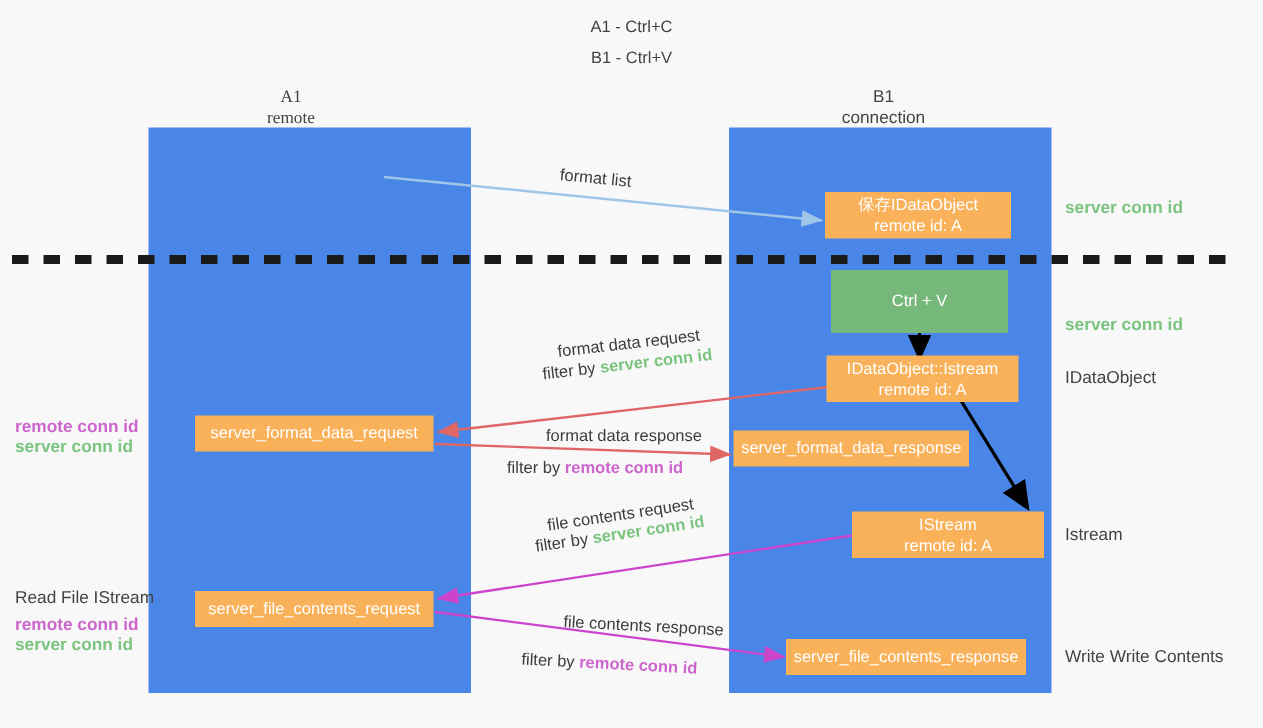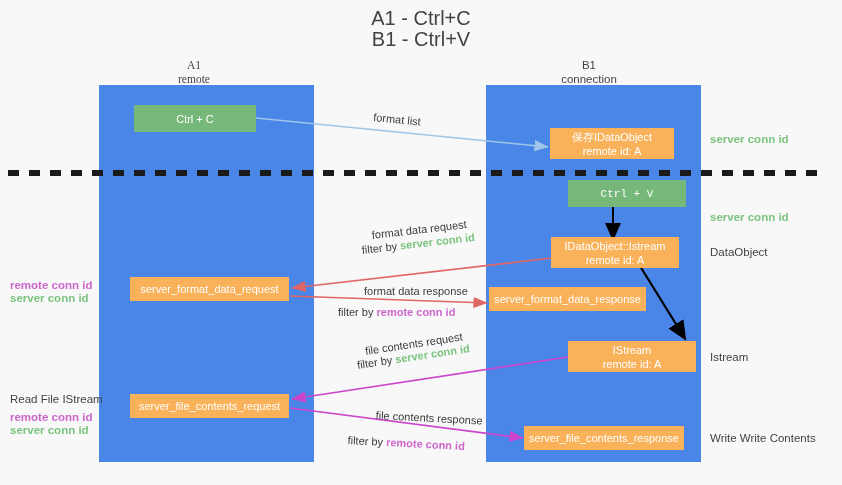--- a/index.html
+++ b/index.html
@@ -20,21 +20,21 @@
   svg.layer {
     position: absolute; left: 0; top: 0;
     width: 842px; height: 485px;
     overflow: visible;
   }
 
   .title {
     position: absolute;
     left: 0; top: 8px; width: 842px;
     text-align: center;
-    font-size: 20px;
+    font-size: 11px;
     line-height: 21px;
     color: #434343;
     white-space: pre-line;
   }
 
   .col {
     position: absolute;
     background: #4a86e8;
   }
   .col-head {
@@ -136,30 +136,27 @@
 
     <line x1="290" y1="296" x2="487" y2="303" stroke="#e06666" stroke-width="1.6" marker-end="url(#ah-red)"></line>
 
     <line x1="640" y1="266" x2="684" y2="337" stroke="#000000" stroke-width="2.2" marker-end="url(#ah-blk)"></line>
 
     <line x1="568" y1="357" x2="292" y2="399" stroke="#cc44cc" stroke-width="1.6" marker-end="url(#ah-mag)"></line>
 
     <line x1="290" y1="408" x2="523" y2="438" stroke="#cc44cc" stroke-width="1.6" marker-end="url(#ah-mag)"></line>
   </svg>
 
-  <div class="node green" style="left:134px; top:105px; width:122px; height:27px;">
-    <span>Ctrl + C</span>
-  </div>
 
   <div class="node orange" style="left:550px; top:128px; width:124px; height:31px;">
     <span>保存IDataObject</span>
     <span class="l2">remote id: A</span>
   </div>
 
-  <div class="node green" style="left:568px; top:180px; width:118px; height:27px;font-family:Liberation Mono, monospace;">
+  <div class="node green" style="left:554px; top:180px; width:118px; height:42px;">
     <span>Ctrl + V</span>
   </div>
 
   <div class="node orange" style="left:551px; top:237px; width:128px; height:31px;">
     <span>IDataObject::Istream</span>
     <span class="l2">remote id: A</span>
   </div>
 
   <div class="node orange" style="left:130px; top:277px; width:159px; height:24px;">
     <span>server_format_data_request</span>
@@ -177,21 +174,21 @@
   <div class="node orange" style="left:130px; top:394px; width:159px; height:24px;">
     <span>server_file_contents_request</span>
   </div>
 
   <div class="node orange" style="left:524px; top:426px; width:160px; height:24px;">
     <span>server_file_contents_response</span>
   </div>
 
   <div class="side-label bold green-txt" style="left:710px; top:132px;">server conn id</div>
   <div class="side-label bold green-txt" style="left:710px; top:210px;">server conn id</div>
-  <div class="side-label" style="left:710px; top:245px;">DataObject</div>
+  <div class="side-label" style="left:710px; top:245px;">IDataObject</div>
   <div class="side-label" style="left:710px; top:350px;">Istream</div>
   <div class="side-label" style="left:710px; top:431px;">Write Write Contents</div>
 
   <div class="side-label bold purple-txt" style="left:10px; top:278px;">remote conn id</div>
   <div class="side-label bold green-txt" style="left:10px; top:291px;">server conn id</div>
 
   <div class="side-label" style="left:10px; top:392px;">Read File IStream</div>
   <div class="side-label bold purple-txt" style="left:10px; top:410px;">remote conn id</div>
   <div class="side-label bold green-txt" style="left:10px; top:423px;">server conn id</div>
 

